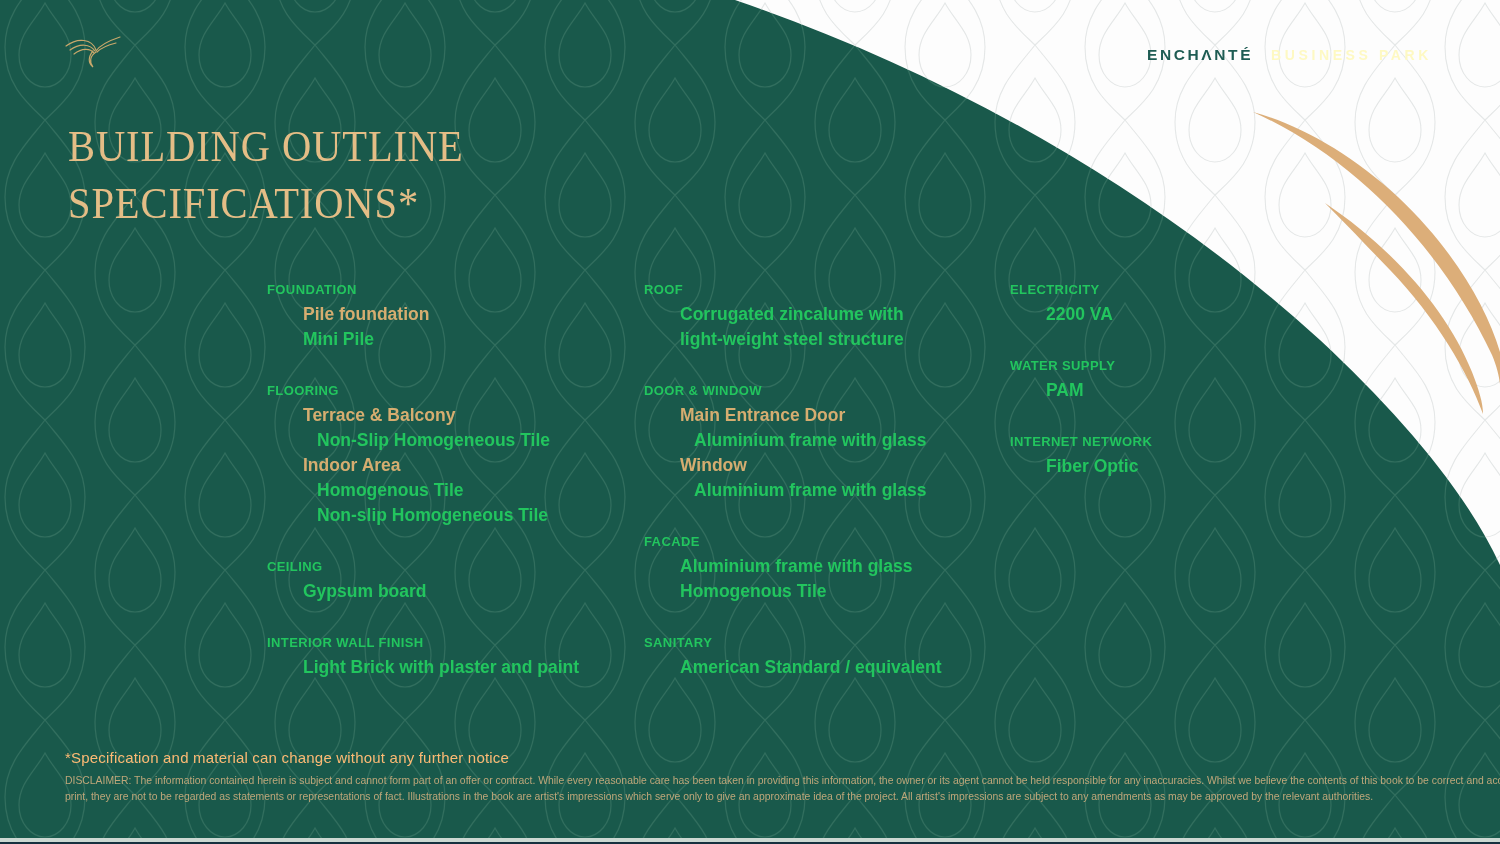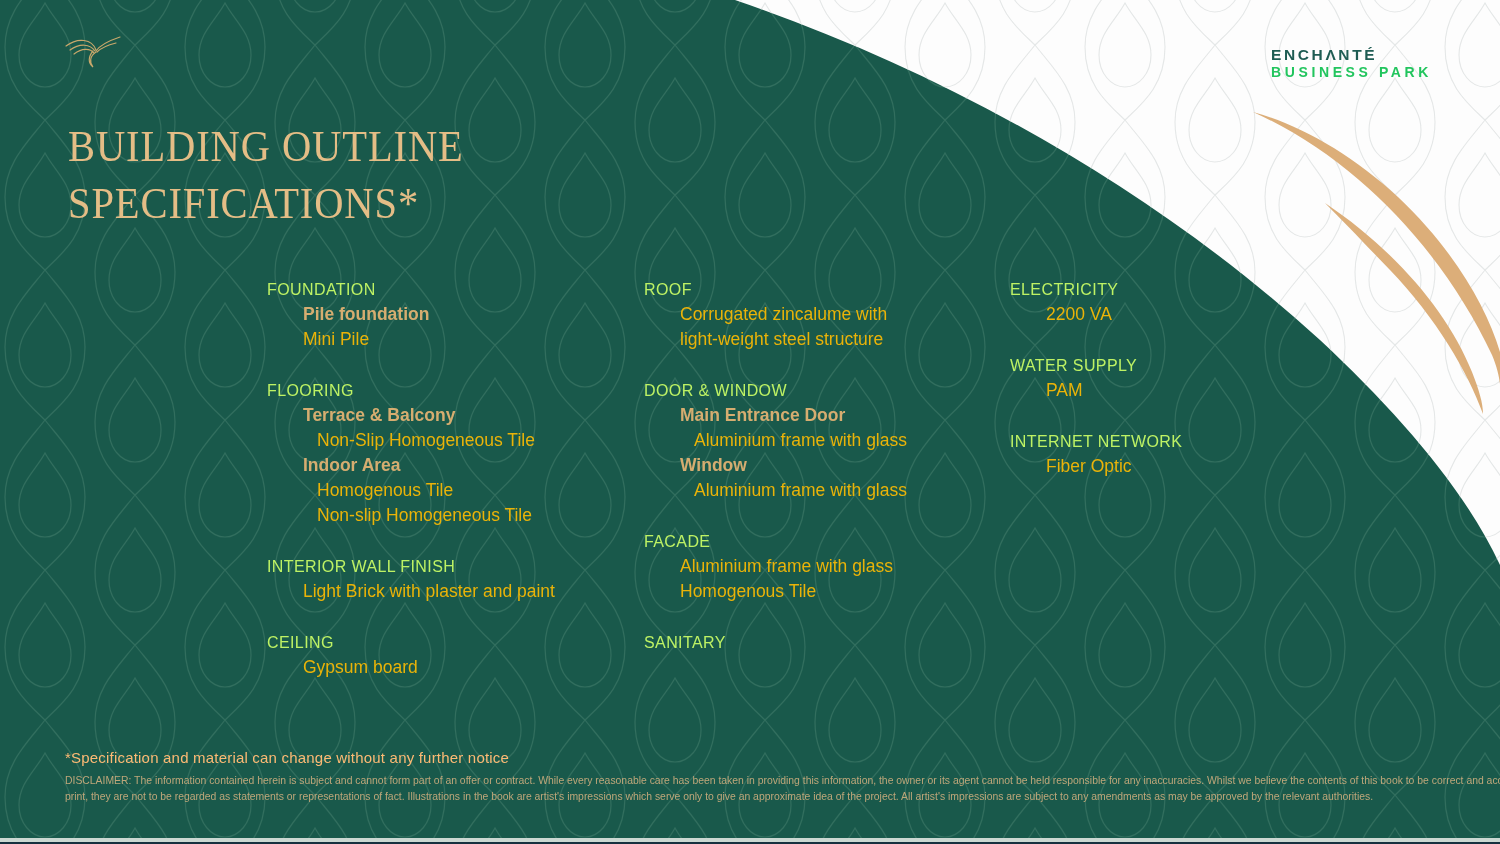--- a/index.html
+++ b/index.html
@@ -2,38 +2,38 @@
 <html><head>
 <meta charset="utf-8">
 <style>
   html,body{margin:0;padding:0;background:#222;}
   .slide{
     position:relative;width:1500px;height:844px;overflow:hidden;
     background:#19594b;font-family:"Liberation Sans",sans-serif;
   }
   .bg-svg{position:absolute;inset:0;display:block;}
   .bird-logo{position:absolute;left:62px;top:34px;width:62px;height:38px;}
-  .brand{position:absolute;top:46px;right:68px;display:flex;align-items:baseline;white-space:nowrap;flex-direction:column;}
+  .brand{position:absolute;top:46px;right:68px;display:flex;align-items:baseline;white-space:nowrap;}
   .brand-primary{color:#1e5c53;font-size:15.5px;font-weight:600;letter-spacing:2.6px;}
-  .brand-secondary{color:#22c55e;font-size:14px;font-weight:600;letter-spacing:3.6px;margin-left:18px;}
+  .brand-secondary{color:#fef9c3;font-size:14px;font-weight:600;letter-spacing:3.6px;margin-left:18px;}
   .title{
     position:absolute;left:68px;top:118px;
     font-family:"Liberation Serif",serif;font-weight:400;
     color:#e4bd86;font-size:45px;line-height:57px;letter-spacing:1px;
     transform:scaleX(0.9);transform-origin:left top;white-space:nowrap;
   }
   .col{position:absolute;top:277px;width:360px;}
   .col1{left:267px;} .col2{left:644px;} .col3{left:1010px;}
   .section{margin-bottom:26px;}
   .sec-heading{
-    color:#bef264;font-size:16px;font-weight:400;line-height:25px;letter-spacing:0.4px;
+    color:#22c55e;font-size:13px;font-weight:700;line-height:25px;letter-spacing:0.4px;
   }
   .item{font-size:17.5px;line-height:25px;margin-left:36px;}
   .item.gold{color:#d6ad70;font-weight:700;}
-  .item.plain{color:#eab308;font-weight:400;}
+  .item.plain{color:#22c55e;font-weight:700;}
   .item.indent{padding-left:14px;}
   .footnote{
     position:absolute;left:65px;top:749px;color:#fdba74;font-size:15px;letter-spacing:0.2px;
   }
   .disclaimer{position:absolute;left:65px;top:773px;right:60px;color:#bfa77a;}
   .disclaimer div{font-size:10.4px;line-height:15.5px;white-space:nowrap;}
   .strip-light{position:absolute;left:0;right:0;bottom:2px;height:4px;background:#ccd8d2;}
   .strip-dark{position:absolute;left:0;right:0;bottom:0;height:2px;background:#16303f;}
 </style>
 </head>
@@ -106,26 +106,26 @@
     </div>
     <div class="section">
       <div class="sec-heading">FLOORING</div>
       <div class="item gold">Terrace &amp; Balcony</div>
       <div class="item plain indent">Non-Slip Homogeneous Tile</div>
       <div class="item gold">Indoor Area</div>
       <div class="item plain indent">Homogenous Tile</div>
       <div class="item plain indent">Non-slip Homogeneous Tile</div>
     </div>
     <div class="section">
+      <div class="sec-heading">CEILING</div>
+      <div class="item plain">Gypsum board</div>
+    </div>
+    <div class="section">
       <div class="sec-heading">INTERIOR WALL FINISH</div>
       <div class="item plain">Light Brick with plaster and paint</div>
-    </div>
-    <div class="section">
-      <div class="sec-heading">CEILING</div>
-      <div class="item plain">Gypsum board</div>
     </div>
   </div>
 
   <div class="col col2">
     <div class="section">
       <div class="sec-heading">ROOF</div>
       <div class="item plain">Corrugated zincalume with</div>
       <div class="item plain">light-weight steel structure</div>
     </div>
     <div class="section">
@@ -135,20 +135,21 @@
       <div class="item gold">Window</div>
       <div class="item plain indent">Aluminium frame with glass</div>
     </div>
     <div class="section">
       <div class="sec-heading">FACADE</div>
       <div class="item plain">Aluminium frame with glass</div>
       <div class="item plain">Homogenous Tile</div>
     </div>
     <div class="section">
       <div class="sec-heading">SANITARY</div>
+      <div class="item plain">American Standard / equivalent</div>
     </div>
   </div>
 
   <div class="col col3">
     <div class="section">
       <div class="sec-heading">ELECTRICITY</div>
       <div class="item plain">2200 VA</div>
     </div>
     <div class="section">
       <div class="sec-heading">WATER SUPPLY</div>

